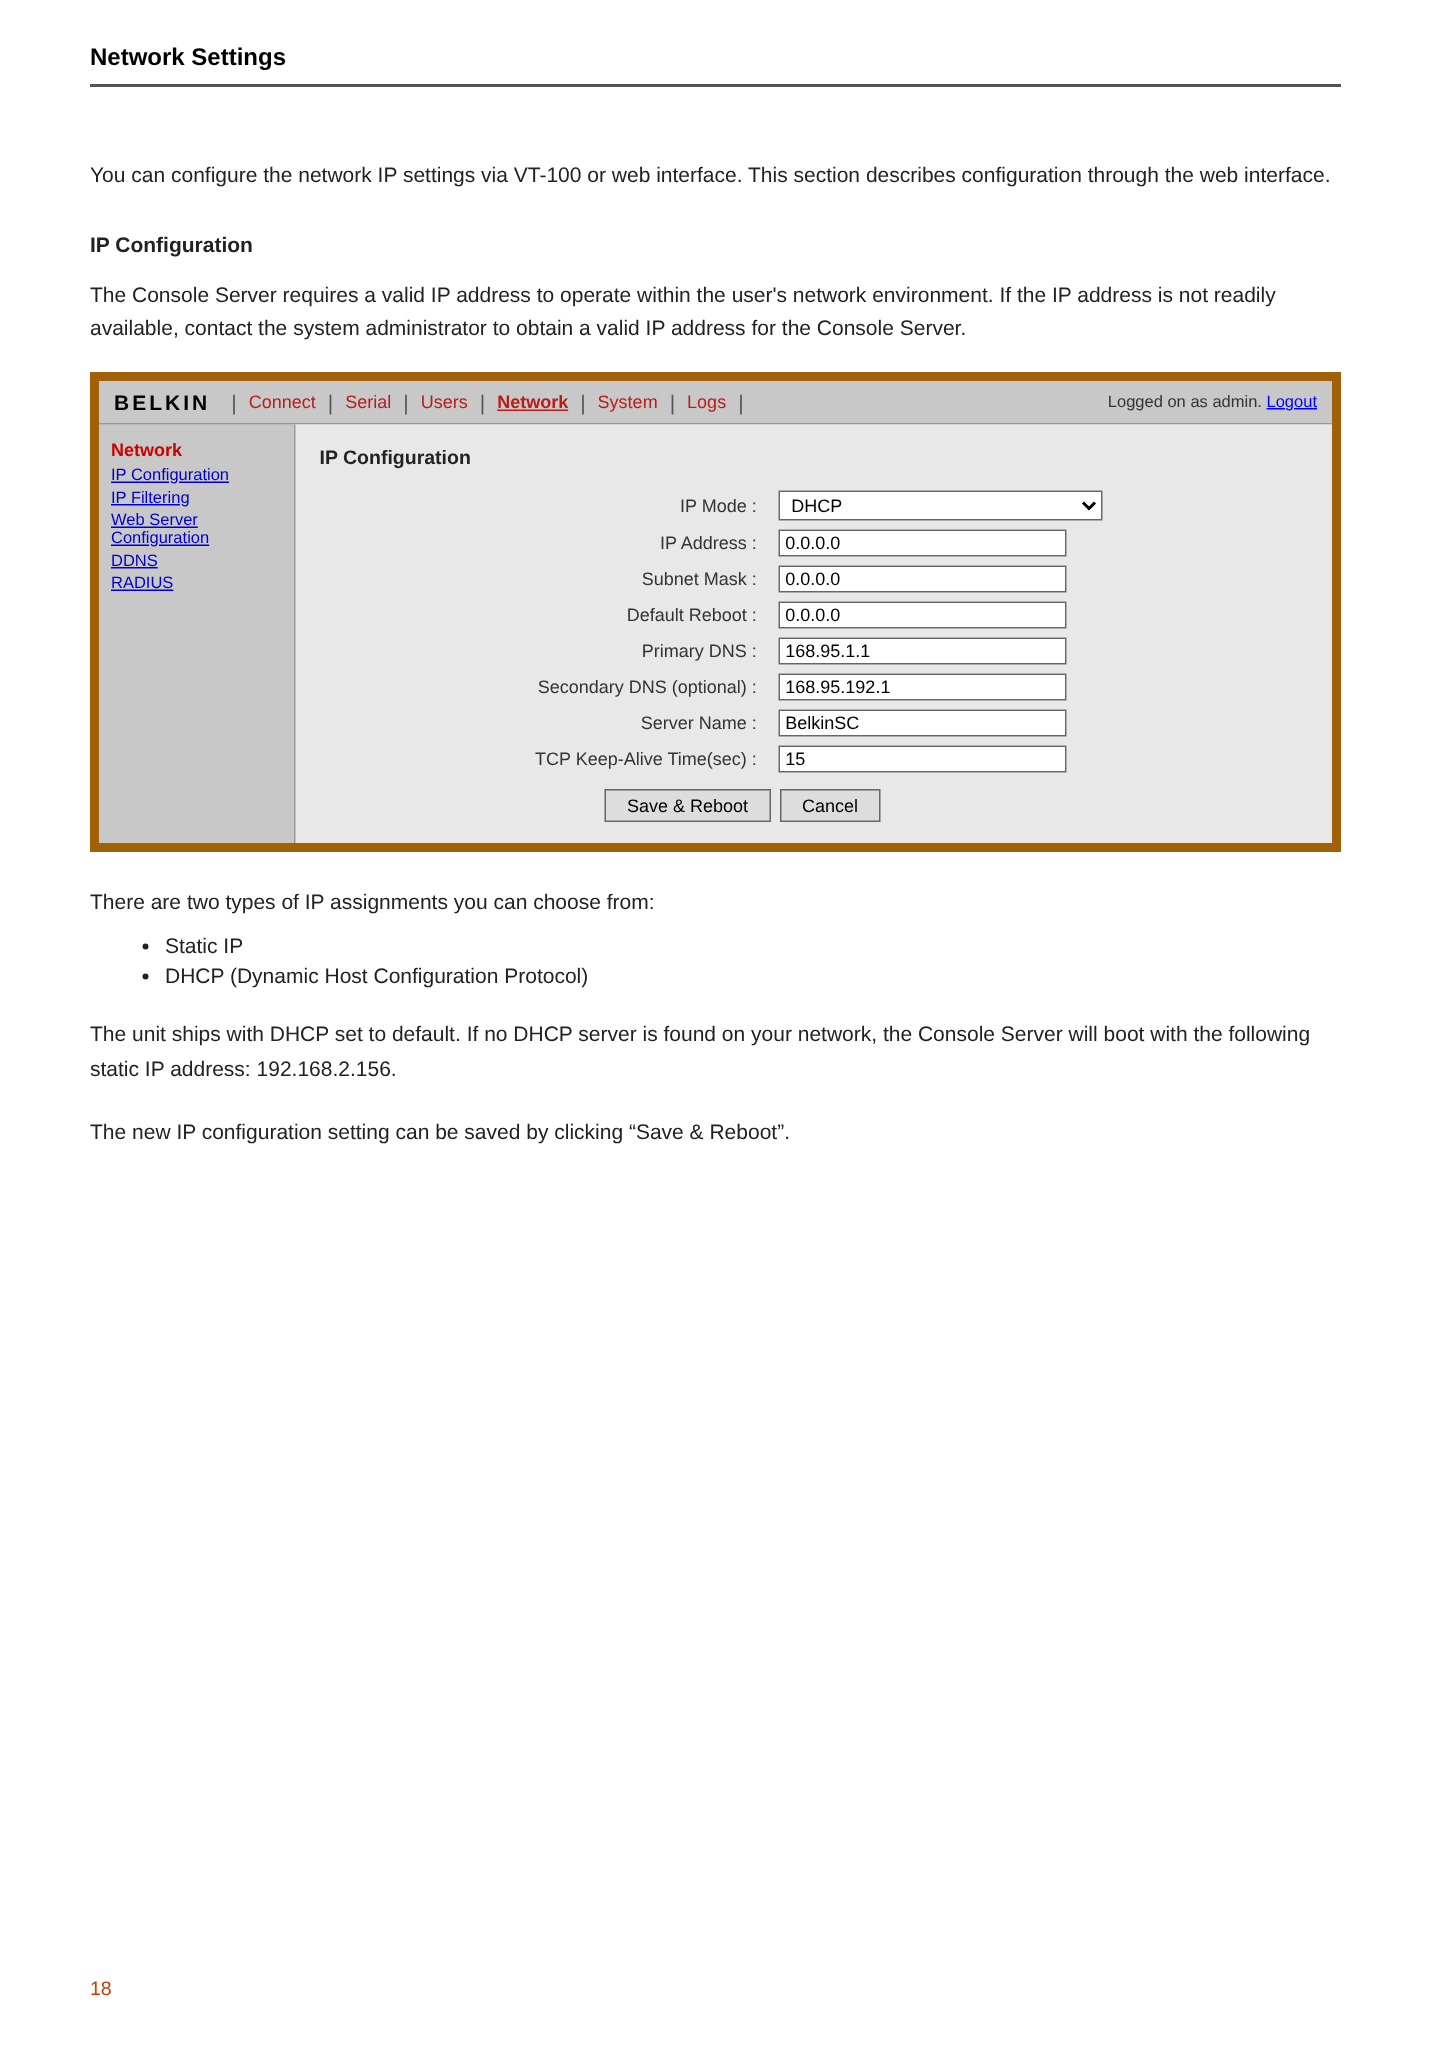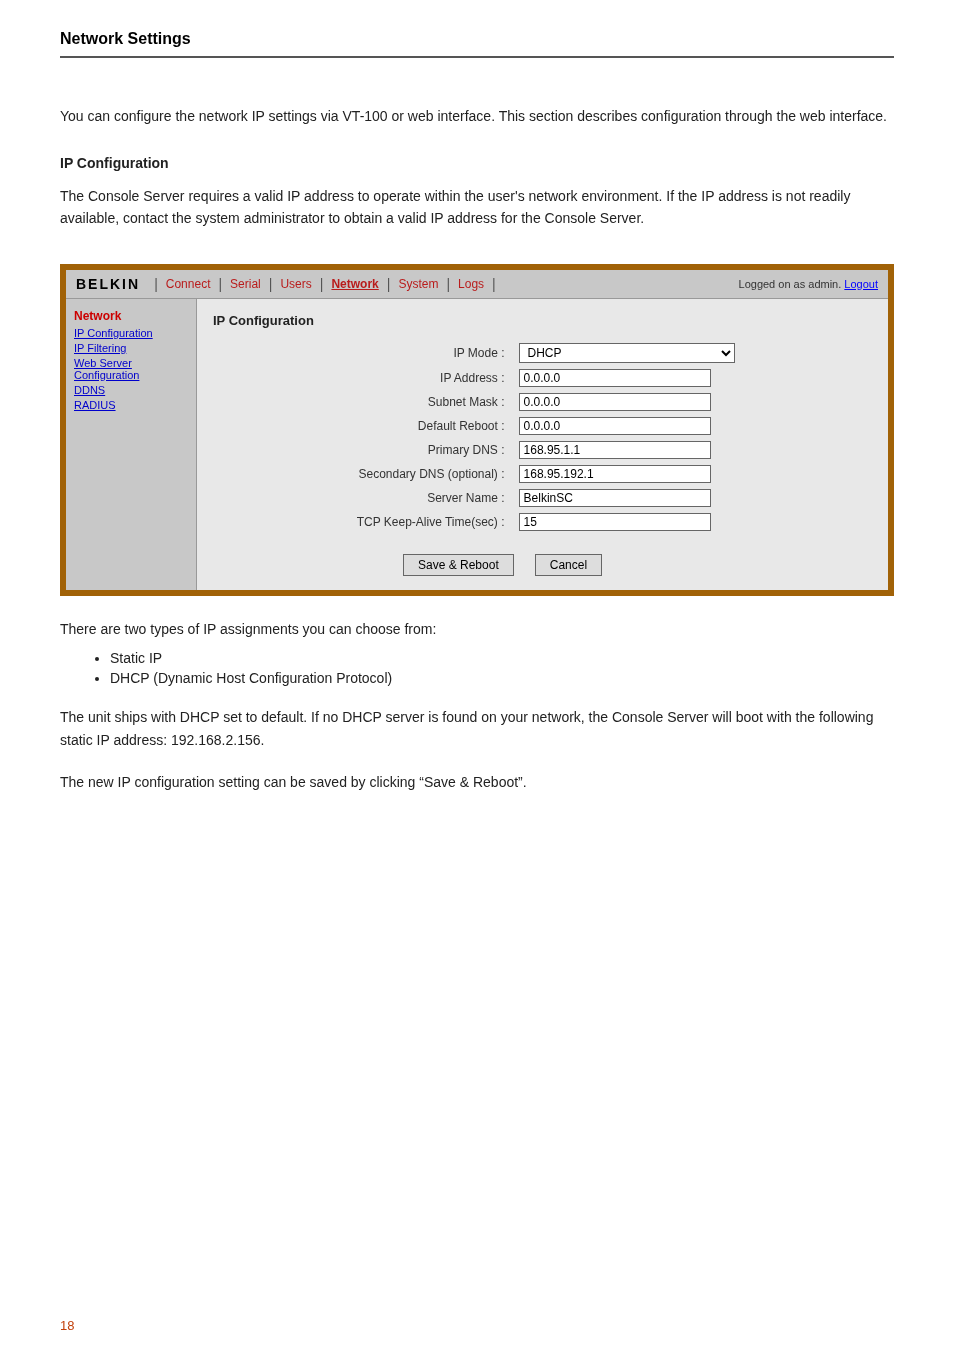--- a/index.html
+++ b/index.html
@@ -33,21 +33,21 @@
       margin-top: 48px;
     }
 
     
     .section-heading {
       font-weight: bold;
       margin-bottom: 14px;
     }
 
     .section-desc {
-      margin-bottom: 34px;
+      margin-bottom: 18px;
       line-height: 1.6;
     }
 
     
     .router-ui {
       border: 6px solid #a16207;
       margin-bottom: 22px;
       background: #c8c8c8;
     }
 
@@ -161,23 +161,23 @@
     }
     .form-select {
       width: 216px;
       border: 1px solid #666;
       background: #fff;
       padding: 1px 4px;
       font-size: 12px;
     }
 
     .btn-row {
-      margin-top: 20px;
+      margin-top: 8px;
       display: flex;
-      gap: 21px;
+      gap: 6px;
       padding-left: 190px;
     }
     .btn {
       padding: 3px 14px;
       font-size: 12px;
       border: 1px solid #666;
       background: #ddd;
       cursor: pointer;
     }
 

